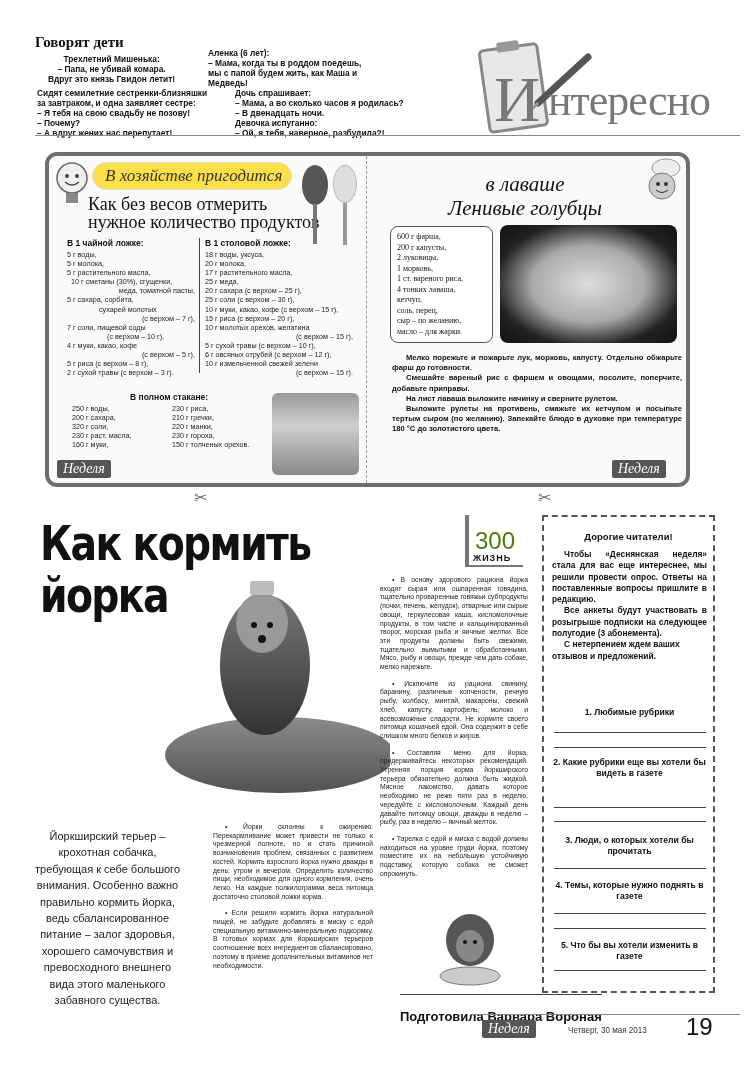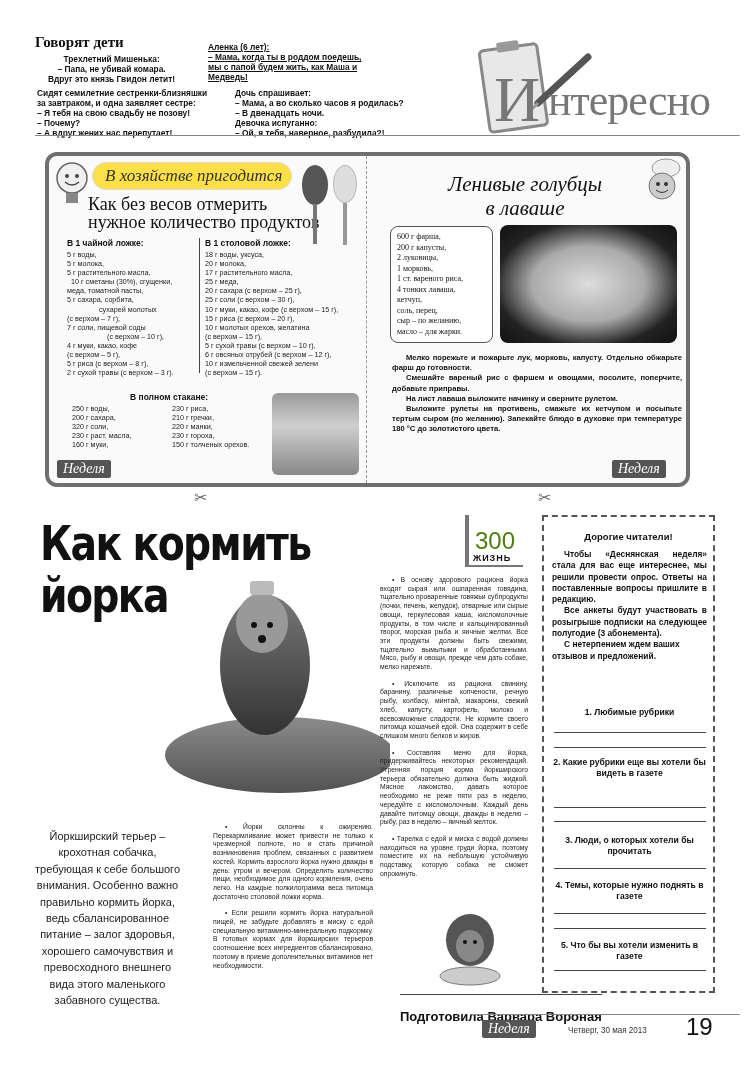--- a/index.html
+++ b/index.html
@@ -16,21 +16,21 @@
 
   
   .frame { left: 45px; top: 152px; width: 645px; height: 335px; border: 4px solid #6f6f6f; border-radius: 12px; background: #fafafa; }
   .frame-div { left: 366px; top: 156px; width: 1px; height: 327px; border-left: 1px dashed #999; }
   .banner { left: 92px; top: 162px; width: 200px; height: 28px; border-radius: 14px; background: #fde047; border: 1px solid #ddd; font-family: "Liberation Serif", serif; font-style: italic; font-size: 17px; color: #333; padding: 3px 0 0 12px; }
   .bulb { left: 52px; top: 160px; width: 40px; height: 52px; }
   .measure-title { left: 88px; top: 195px; font-family: "Liberation Serif", serif; font-size: 18px; line-height: 18px; }
   .spoon { border-radius: 50%; }
   .col-head { font-size: 8.5px; font-weight: bold; }
   .list { font-size: 7.2px; line-height: 9.1px; color: #222; }
-  .list .r { }
+  .list .r { text-align: right; }
   .glass-head { left: 130px; top: 392px; font-size: 8.5px; font-weight: bold; }
   .glass-photo { left: 272px; top: 393px; width: 87px; height: 82px; border-radius: 6px; background: linear-gradient(180deg,#9a9a9a 0%,#cfcfcf 40%,#888 100%); }
   .nedelya { background: #555; color: #fff; font-family: "Liberation Serif", serif; font-style: italic; font-size: 14px; padding: 1px 6px; border-radius: 2px; }
   .recipe-title { left: 430px; top: 172px; text-align: center; width: 190px; font-family: "Liberation Serif", serif; font-style: italic; font-size: 21px; line-height: 24px; }
   .ingr-box { left: 390px; top: 226px; width: 103px; height: 117px; border: 1px solid #555; border-radius: 8px; background: #fff; padding: 5px 6px; font-family: "Liberation Serif", serif; font-size: 8px; line-height: 10.5px; }
   .food-photo { left: 500px; top: 225px; width: 177px; height: 118px; border-radius: 8px; background: radial-gradient(ellipse at center,#ddd 0%,#aaa 45%,#222 75%,#111 100%); }
   .chef { left: 638px; top: 158px; width: 48px; height: 44px; }
   .steps { left: 392px; top: 353px; width: 290px; font-size: 7.6px; font-weight: bold; line-height: 10.2px; text-align: justify; }
   .steps p { text-indent: 14px; }
   .scissors { font-size: 16px; color: #666; }
@@ -62,21 +62,21 @@
 </style>
 </head>
 <body>
 
 <div class="abs kids-title">Говорят дети</div>
 <div class="abs joke" style="left:48px;top:54px;text-align:center;">
   <p>Трехлетний Мишенька:</p>
   <p>– Папа, не убивай комара.</p>
   <p>Вдруг это князь Гвидон летит!</p>
 </div>
-<div class="abs joke" style="left:208px;top:42px;text-decoration:underline;">
+<div class="abs joke" style="left:208px;top:48px;">
   <p>Аленка (6 лет):</p>
   <p>– Мама, когда ты в роддом поедешь,</p>
   <p>мы с папой будем жить, как Маша и</p>
   <p>Медведь!</p>
 </div>
 <div class="abs joke" style="left:37px;top:88px;">
   <p>Сидят семилетние сестренки-близняшки</p>
   <p>за завтраком, и одна заявляет сестре:</p>
   <p>– Я тебя на свою свадьбу не позову!</p>
   <p>– Почему?</p>
@@ -170,22 +170,22 @@
   <div>230 г риса,</div>
   <div>210 г гречки,</div>
   <div>220 г манки,</div>
   <div>230 г гороха,</div>
   <div>150 г толченых орехов.</div>
 </div>
 <div class="abs glass-photo"></div>
 <div class="abs nedelya" style="left:57px;top:460px;">Неделя</div>
 
 <div class="abs recipe-title">
+  <div>в лаваше</div>
   <div>Ленивые голубцы</div>
-  <div>в лаваше</div>
 </div>
 <svg class="abs chef" viewBox="0 0 48 44">
   <ellipse cx="28" cy="10" rx="14" ry="9" fill="#eee" stroke="#999"></ellipse>
   <circle cx="24" cy="28" r="13" fill="#ccc" stroke="#777"></circle>
   <circle cx="20" cy="26" r="2" fill="#333"></circle>
     <circle cx="28" cy="26" r="2" fill="#333"></circle>
   <path d="M18 32 Q24 37 30 32" stroke="#333" fill="none"></path>
 </svg>
 <div class="abs ingr-box">
   <div>600 г фарша,</div>

